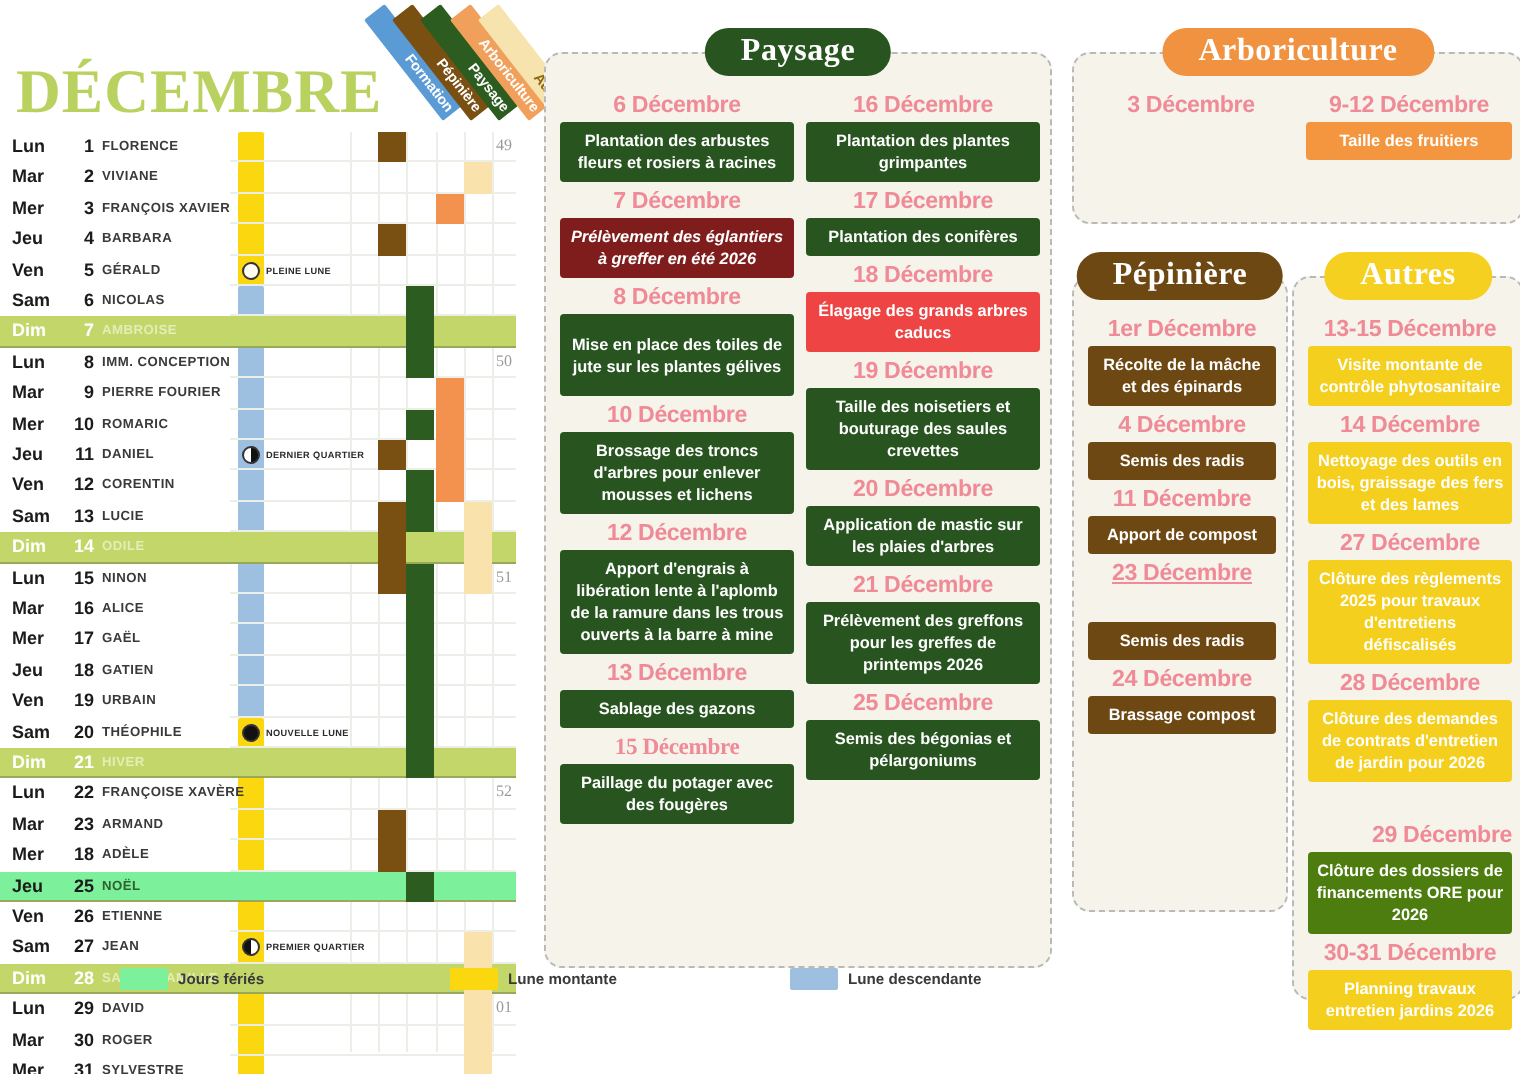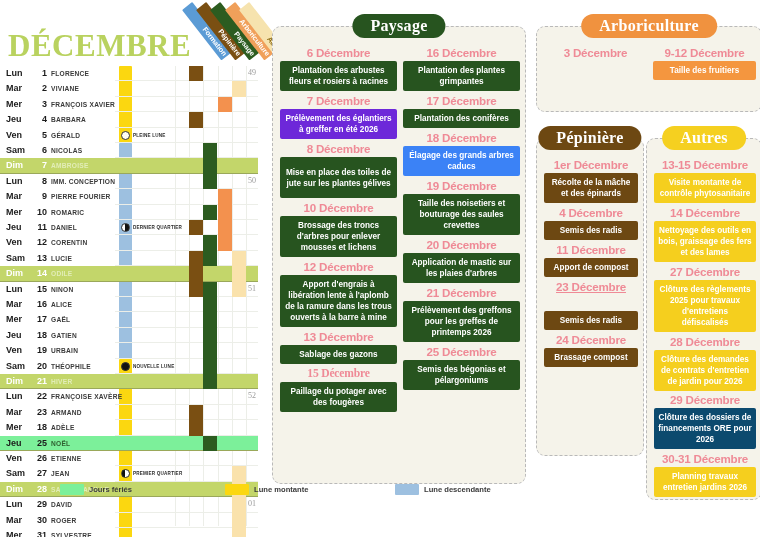--- a/index.html
+++ b/index.html
@@ -370,39 +370,39 @@
         </div>
       </div>
   </div>
 
   <div class="panel" id="paysage">
       <div class="pill" style="background: rgb(39, 84, 31); top: -13px;">Paysage</div>
       <div class="col" style="left: 7px; top: 16px; width: 117px;">
         <div class="dt" style="color: rgb(239, 138, 150); margin: 3px 0px 2px;">6 Décembre</div>
         <div class="task" style="background: rgb(39, 84, 31); min-height: 30px;">Plantation des arbustes fleurs et rosiers à racines</div>
         <div class="dt" style="color: rgb(239, 138, 150); margin: 3px 0px 2px;">7 Décembre</div>
-        <div class="task" style="background: #6d28d9; min-height: 30px;">Prélèvement des églantiers à greffer en été 2026</div>
+        <div class="task" style="background: #7f1d1d; min-height: 30px; font-style: italic;">Prélèvement des églantiers à greffer en été 2026</div>
         <div class="dt" style="color: rgb(239, 138, 150); margin: 3px 0px 2px;">8 Décembre</div>
         <div class="task" style="background: rgb(39, 84, 31); min-height: 41px;">Mise en place des toiles de jute sur les plantes gélives</div>
         <div class="dt" style="color: rgb(239, 138, 150); margin: 3px 0px 2px;">10 Décembre</div>
         <div class="task" style="background: rgb(39, 84, 31); min-height: 41px;">Brossage des troncs d'arbres pour enlever mousses et lichens</div>
         <div class="dt" style="color: rgb(239, 138, 150); margin: 3px 0px 2px;">12 Décembre</div>
         <div class="task" style="background: rgb(39, 84, 31); min-height: 52px;">Apport d'engrais à libération lente à l'aplomb de la ramure dans les trous ouverts à la barre à mine</div>
         <div class="dt" style="color: rgb(239, 138, 150); margin: 3px 0px 2px;">13 Décembre</div>
         <div class="task" style="background: rgb(39, 84, 31); min-height: 19px;">Sablage des gazons</div>
         <div class="dt" style="color: rgb(239, 138, 150); margin: 3px 0px 2px; font-family: Liberation Serif, serif;">15 Décembre</div>
         <div class="task" style="background: rgb(39, 84, 31); min-height: 30px;">Paillage du potager avec des fougères</div>
       </div>
       <div class="col" style="left: 130px; top: 16px; width: 117px;">
         <div class="dt" style="color: rgb(239, 138, 150); margin: 3px 0px 2px;">16 Décembre</div>
         <div class="task" style="background: rgb(39, 84, 31); min-height: 30px;">Plantation des plantes grimpantes</div>
         <div class="dt" style="color: rgb(239, 138, 150); margin: 3px 0px 2px;">17 Décembre</div>
         <div class="task" style="background: rgb(39, 84, 31); min-height: 19px;">Plantation des conifères</div>
         <div class="dt" style="color: rgb(239, 138, 150); margin: 3px 0px 2px;">18 Décembre</div>
-        <div class="task" style="background: #3b82f6; min-height: 30px;">Élagage des grands arbres caducs</div>
+        <div class="task" style="background: #ef4444; min-height: 30px;">Élagage des grands arbres caducs</div>
         <div class="dt" style="color: rgb(239, 138, 150); margin: 3px 0px 2px;">19 Décembre</div>
         <div class="task" style="background: rgb(39, 84, 31); min-height: 41px;">Taille des noisetiers et bouturage des saules crevettes</div>
         <div class="dt" style="color: rgb(239, 138, 150); margin: 3px 0px 2px;">20 Décembre</div>
         <div class="task" style="background: rgb(39, 84, 31); min-height: 30px;">Application de mastic sur les plaies d'arbres</div>
         <div class="dt" style="color: rgb(239, 138, 150); margin: 3px 0px 2px;">21 Décembre</div>
         <div class="task" style="background: rgb(39, 84, 31); min-height: 41px;">Prélèvement des greffons pour les greffes de printemps 2026</div>
         <div class="dt" style="color: rgb(239, 138, 150); margin: 3px 0px 2px; text-align: center;">25 Décembre</div>
         <div class="task" style="background: rgb(39, 84, 31); min-height: 30px;">Semis des bégonias et pélargoniums</div>
       </div>
     </div>
@@ -435,20 +435,20 @@
       <div class="pill" style="background: rgb(245, 208, 32); top: -13px; color: rgb(255, 255, 255);">Autres</div>
       <div class="col" style="left: 7px; top: 16px; width: 102px;">
         <div class="dt" style="color: rgb(239, 138, 150); margin: 3px 0px 2px;">13-15 Décembre</div>
         <div class="task" style="background: rgb(245, 207, 30); min-height: 30px;">Visite montante de contrôle phytosanitaire</div>
         <div class="dt" style="color: rgb(239, 138, 150); margin: 3px 0px 2px;">14 Décembre</div>
         <div class="task" style="background: rgb(245, 207, 30); min-height: 41px;">Nettoyage des outils en bois, graissage des fers et des lames</div>
         <div class="dt" style="color: rgb(239, 138, 150); margin: 3px 0px 2px;">27 Décembre</div>
         <div class="task" style="background: rgb(245, 207, 30); min-height: 41px;">Clôture des règlements 2025 pour travaux d'entretiens défiscalisés</div>
         <div class="dt" style="color: rgb(239, 138, 150); margin: 3px 0px 2px;">28 Décembre</div>
         <div class="task" style="background: rgb(245, 207, 30); min-height: 41px;">Clôture des demandes de contrats d'entretien de jardin pour 2026</div>
-        <div class="dt" style="color: rgb(239, 138, 150); margin: 2px 0px 2px;">29 Décembre</div>
-        <div class="task" style="background: #0c4a6e; min-height: 41px;">Clôture des dossiers de financements ORE pour 2026</div>
+        <div class="dt" style="color: rgb(239, 138, 150); margin: 20px 0px 2px; text-align: right;">29 Décembre</div>
+        <div class="task" style="background: #4d7c0f; min-height: 41px;">Clôture des dossiers de financements ORE pour 2026</div>
         <div class="dt" style="color: rgb(239, 138, 150); margin: 3px 0px 2px;">30-31 Décembre</div>
         <div class="task" style="background: rgb(245, 207, 30); min-height: 30px;">Planning travaux entretien jardins 2026</div>
       </div>
     </div>
 
 </div>
 
 </body></html>

